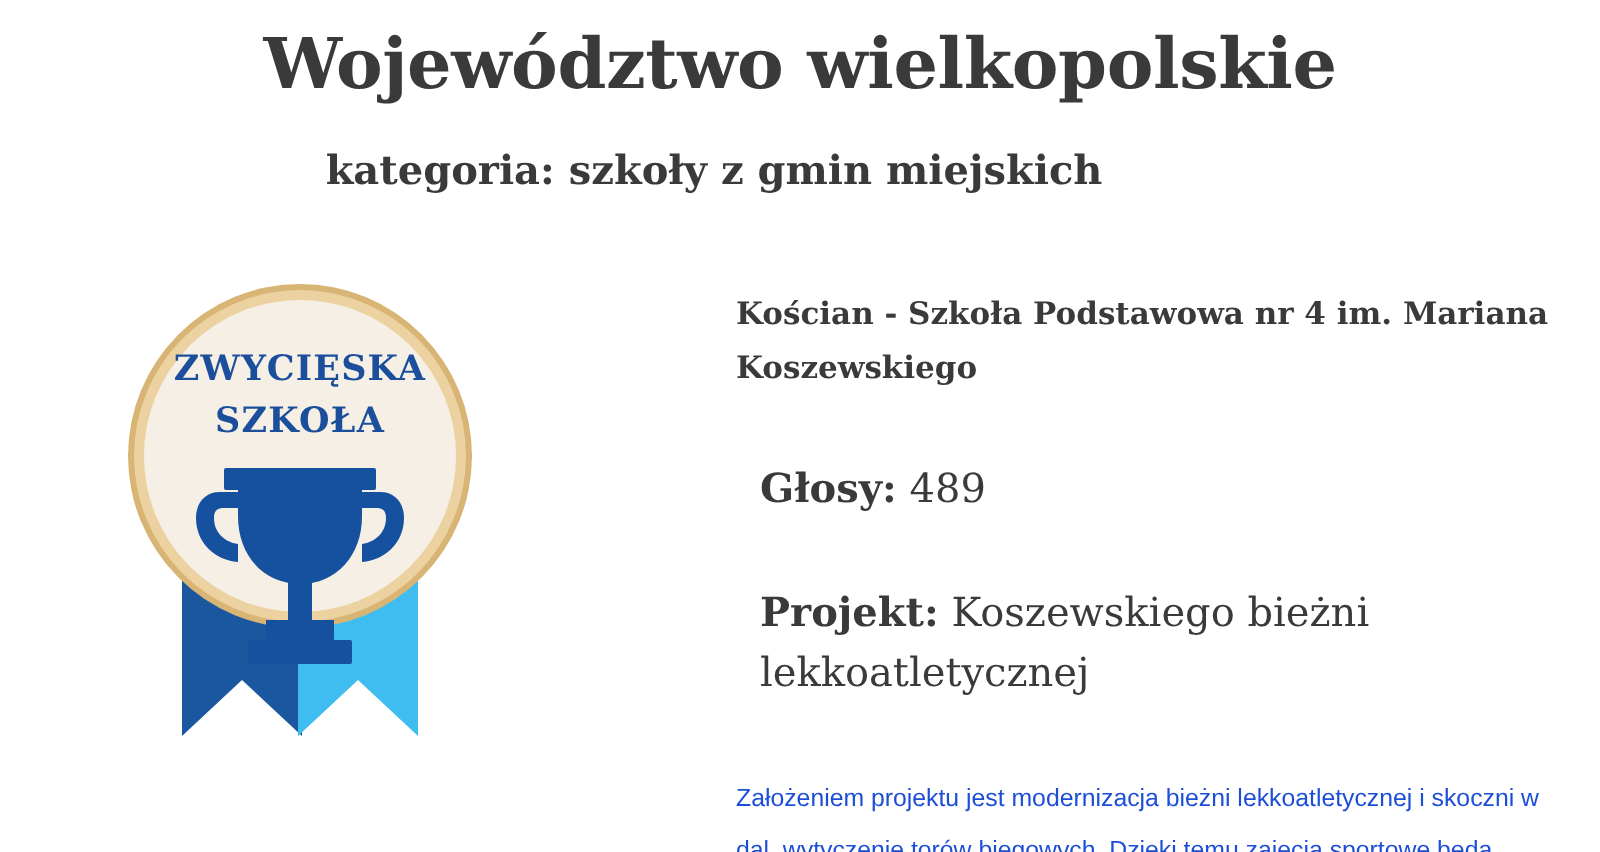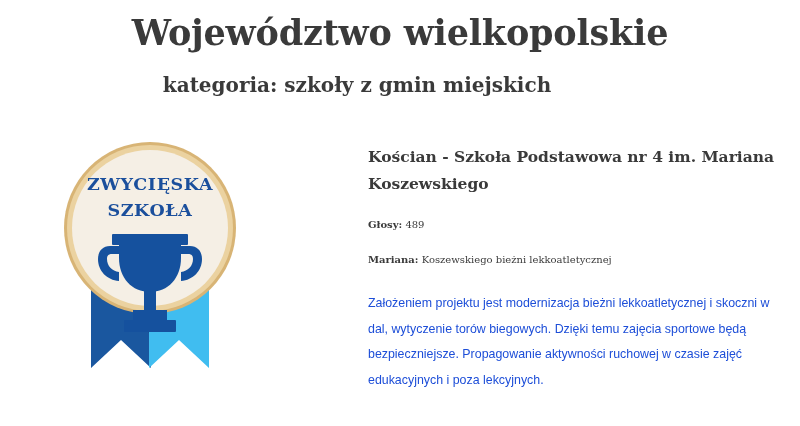--- a/index.html
+++ b/index.html
@@ -80,24 +80,24 @@
   }
   .school-name {
     margin: 0;
     font-family: "DejaVu Serif", "Liberation Serif", serif;
     font-size: 15.5px;
     font-weight: bold;
     color: #3a3a3a;
     line-height: 1.72;
   }
   .field {
-    margin: 0;
+    margin: 12px;
     padding-top: 20px;
     font-family: "DejaVu Serif", "Liberation Serif", serif;
-    font-size: 10px;
+    font-size: 20px;
     color: #3a3a3a;
     line-height: 1.5;
   }
   .field .label {
     font-weight: bold;
   }
   .field .value {
     font-weight: normal;
   }
   .description {
@@ -160,20 +160,20 @@
   <div class="details">
 
     <div class="school-name">Kościan - Szkoła Podstawowa nr 4 im. Mariana Koszewskiego</div>
 
     <div class="field">
       <span class="label">Głosy:</span>
       <span class="value">489</span>
     </div>
 
     <div class="field">
-      <span class="label">Mariana:</span>
+      <span class="label">Projekt:</span>
       <span class="value">Koszewskiego bieżni lekkoatletycznej</span>
     </div>
 
     <p class="description">Założeniem projektu jest modernizacja bieżni lekkoatletycznej i skoczni w dal, wytyczenie torów biegowych. Dzięki temu zajęcia sportowe będą bezpieczniejsze. Propagowanie aktywności ruchowej w czasie zajęć edukacyjnych i poza lekcyjnych.</p>
   </div>
 
 </div>
 
 </body></html>

